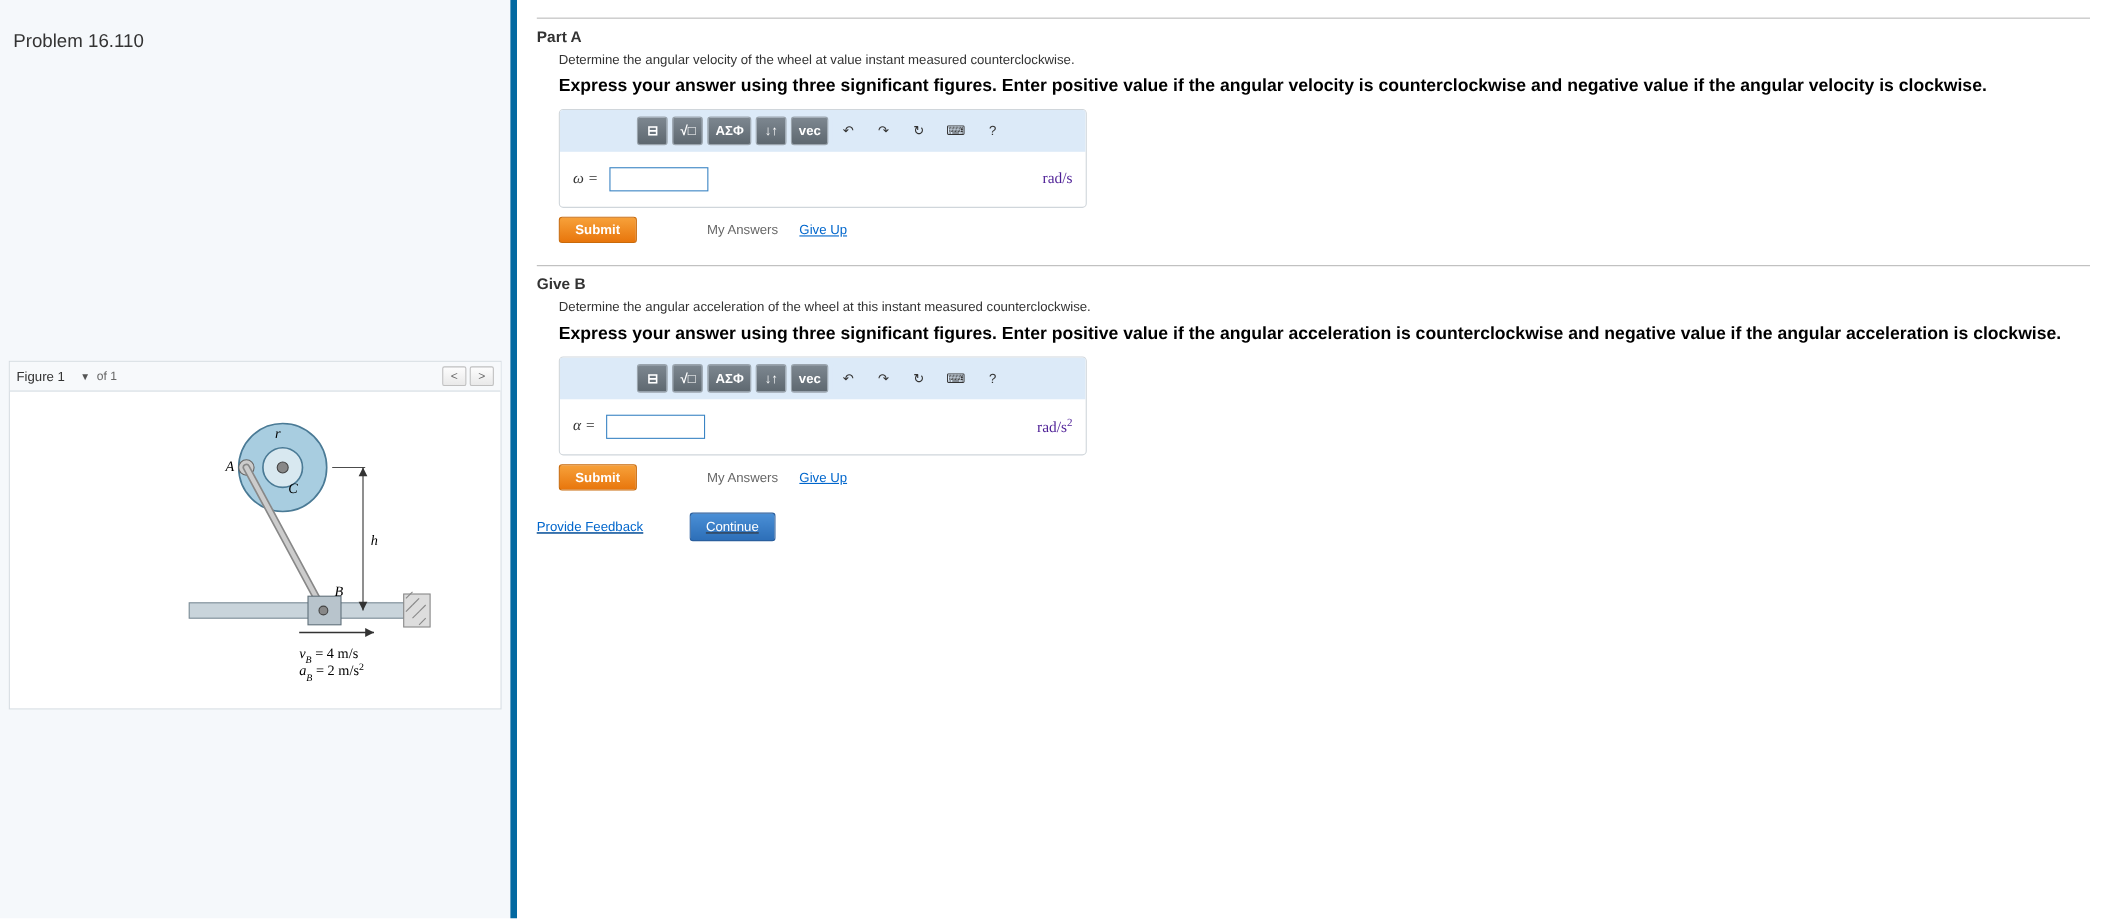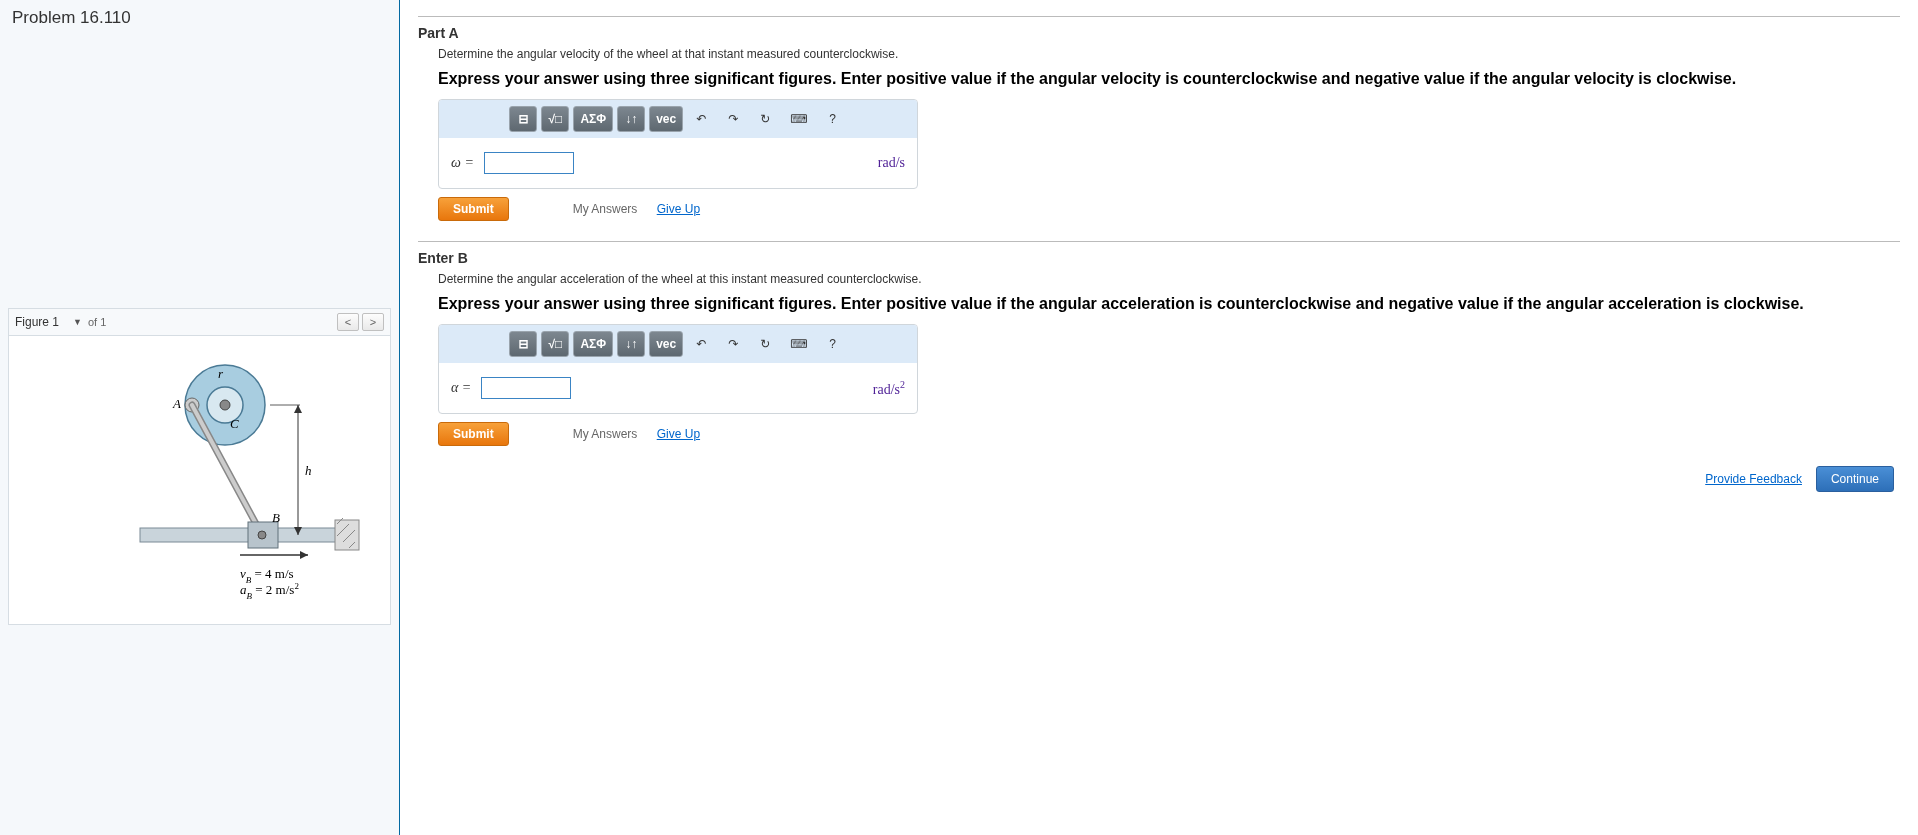--- a/index.html
+++ b/index.html
@@ -5,24 +5,24 @@
   * { box-sizing: border-box; margin: 0; padding: 0; }
   body {
     font-family: Arial, Helvetica, sans-serif;
     font-size: 12px;
     color: #333;
     background: #fff;
     width: 1918px;
   }
   .page { display: flex; }
   .left-col {
-    width: 400px;
+    width: 470px;
     background: #f5f8fb;
-    padding: 4px 8px;
-    border-right: 1px solid #0369a1;
+    padding: 24px 8px;
+    border-right: 6px solid #0369a1;
     min-height: 835px;
   }
   .right-col {
     flex: 1;
     padding: 10px 18px 24px 18px;
     background: #fff;
   }
   .problem-title {
     font-size: 17px;
     color: #333;
@@ -162,35 +162,36 @@
     padding: 4px 14px;
     font-size: 12px;
     font-weight: bold;
     cursor: pointer;
   }
   .answers-links { font-size: 12px; color: #666; }
   .answers-links .link { color: #0066cc; text-decoration: underline; cursor: pointer; margin-left: 16px; }
 
   .footer-row {
     display: flex;
-    justify-content: flex-end;
     align-items: center;
     gap: 14px;
     margin-top: 20px;
     padding-right: 6px;
+    text-decoration: underline;
   }
   .feedback-link { color: #0066cc; text-decoration: underline; font-size: 12px; cursor: pointer; }
   .continue-btn {
     background: linear-gradient(#4a8fd6,#2d6fb8);
     color: #fff;
     border: 1px solid #2a5f9e;
     border-radius: 3px;
     padding: 5px 14px;
     font-size: 12px;
     cursor: pointer;
+    margin-left: 28px;
   }
 </style>
 </head>
 <body>
 
 <div class="page">
 
   <div class="left-col">
     <h2 class="problem-title">Problem 16.110</h2>
 
@@ -253,21 +254,21 @@
           </text>
         </svg>
       </div>
     </div>
   </div>
 
   <div class="right-col">
     <hr class="part-hr">
 
     <div class="part-title">Part A</div>
-    <div class="part-prompt">Determine the angular velocity of the wheel at that instant measured counterclockwise.</div>
+    <div class="part-prompt">Determine the angular velocity of the wheel at value instant measured counterclockwise.</div>
     <div class="part-hint">Express your answer using three significant figures. Enter positive value if the angular velocity is counterclockwise and negative value if the angular velocity is clockwise.</div>
 
     <div class="answer-box">
       <div class="toolbar">
         <div class="tb-btn">⊟</div>
         <div class="tb-btn">√□</div>
         <div class="tb-btn">ΑΣΦ</div>
         <div class="tb-btn">↓↑</div>
         <div class="tb-btn">vec</div>
         <div class="tb-btn light">↶</div>
@@ -286,21 +287,21 @@
     <div class="action-row">
       <button class="submit-btn">Submit</button>
       <span class="answers-links">
         <span>My Answers</span>
         <span class="link">Give Up</span>
       </span>
     </div>
 
     <hr class="part-hr">
 
-    <div class="part-title">Enter B</div>
+    <div class="part-title">Give B</div>
     <div class="part-prompt">Determine the angular acceleration of the wheel at this instant measured counterclockwise.</div>
     <div class="part-hint">Express your answer using three significant figures. Enter positive value if the angular acceleration is counterclockwise and negative value if the angular acceleration is clockwise.</div>
 
     <div class="answer-box">
       <div class="toolbar">
         <div class="tb-btn">⊟</div>
         <div class="tb-btn">√□</div>
         <div class="tb-btn">ΑΣΦ</div>
         <div class="tb-btn">↓↑</div>
         <div class="tb-btn">vec</div>

